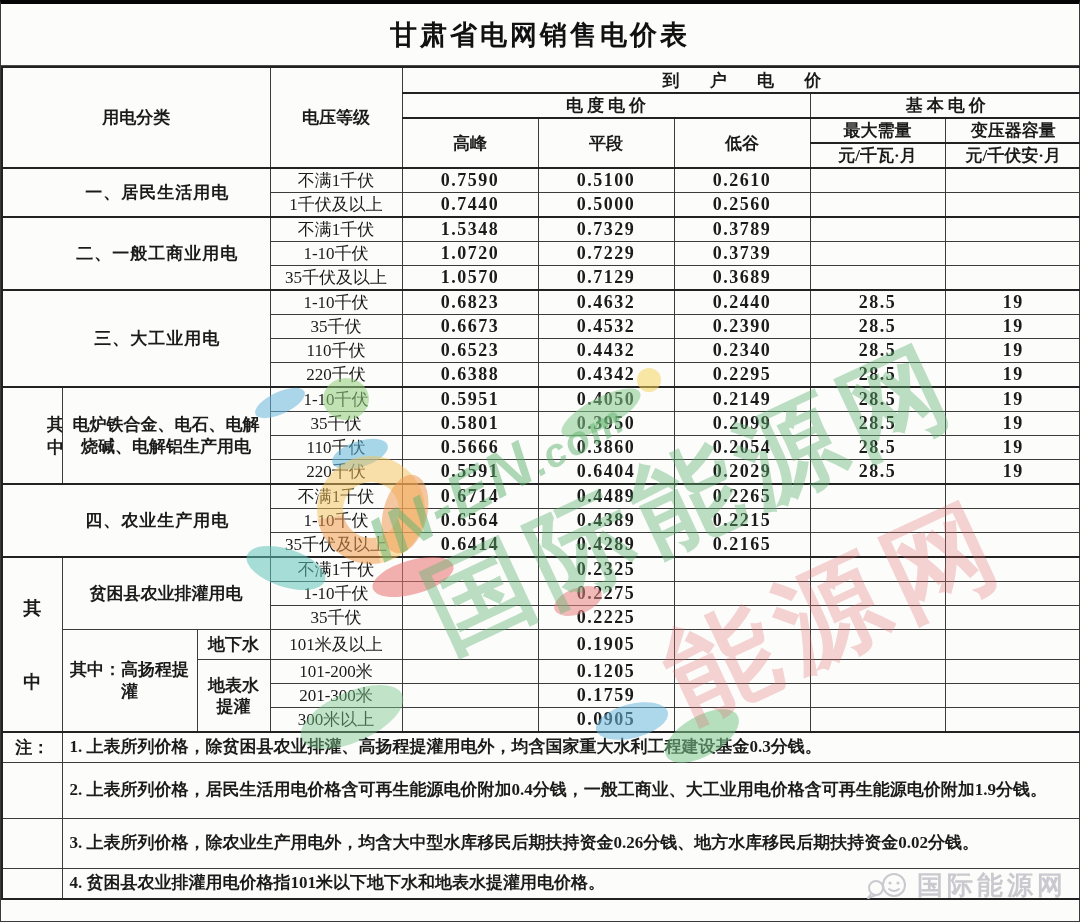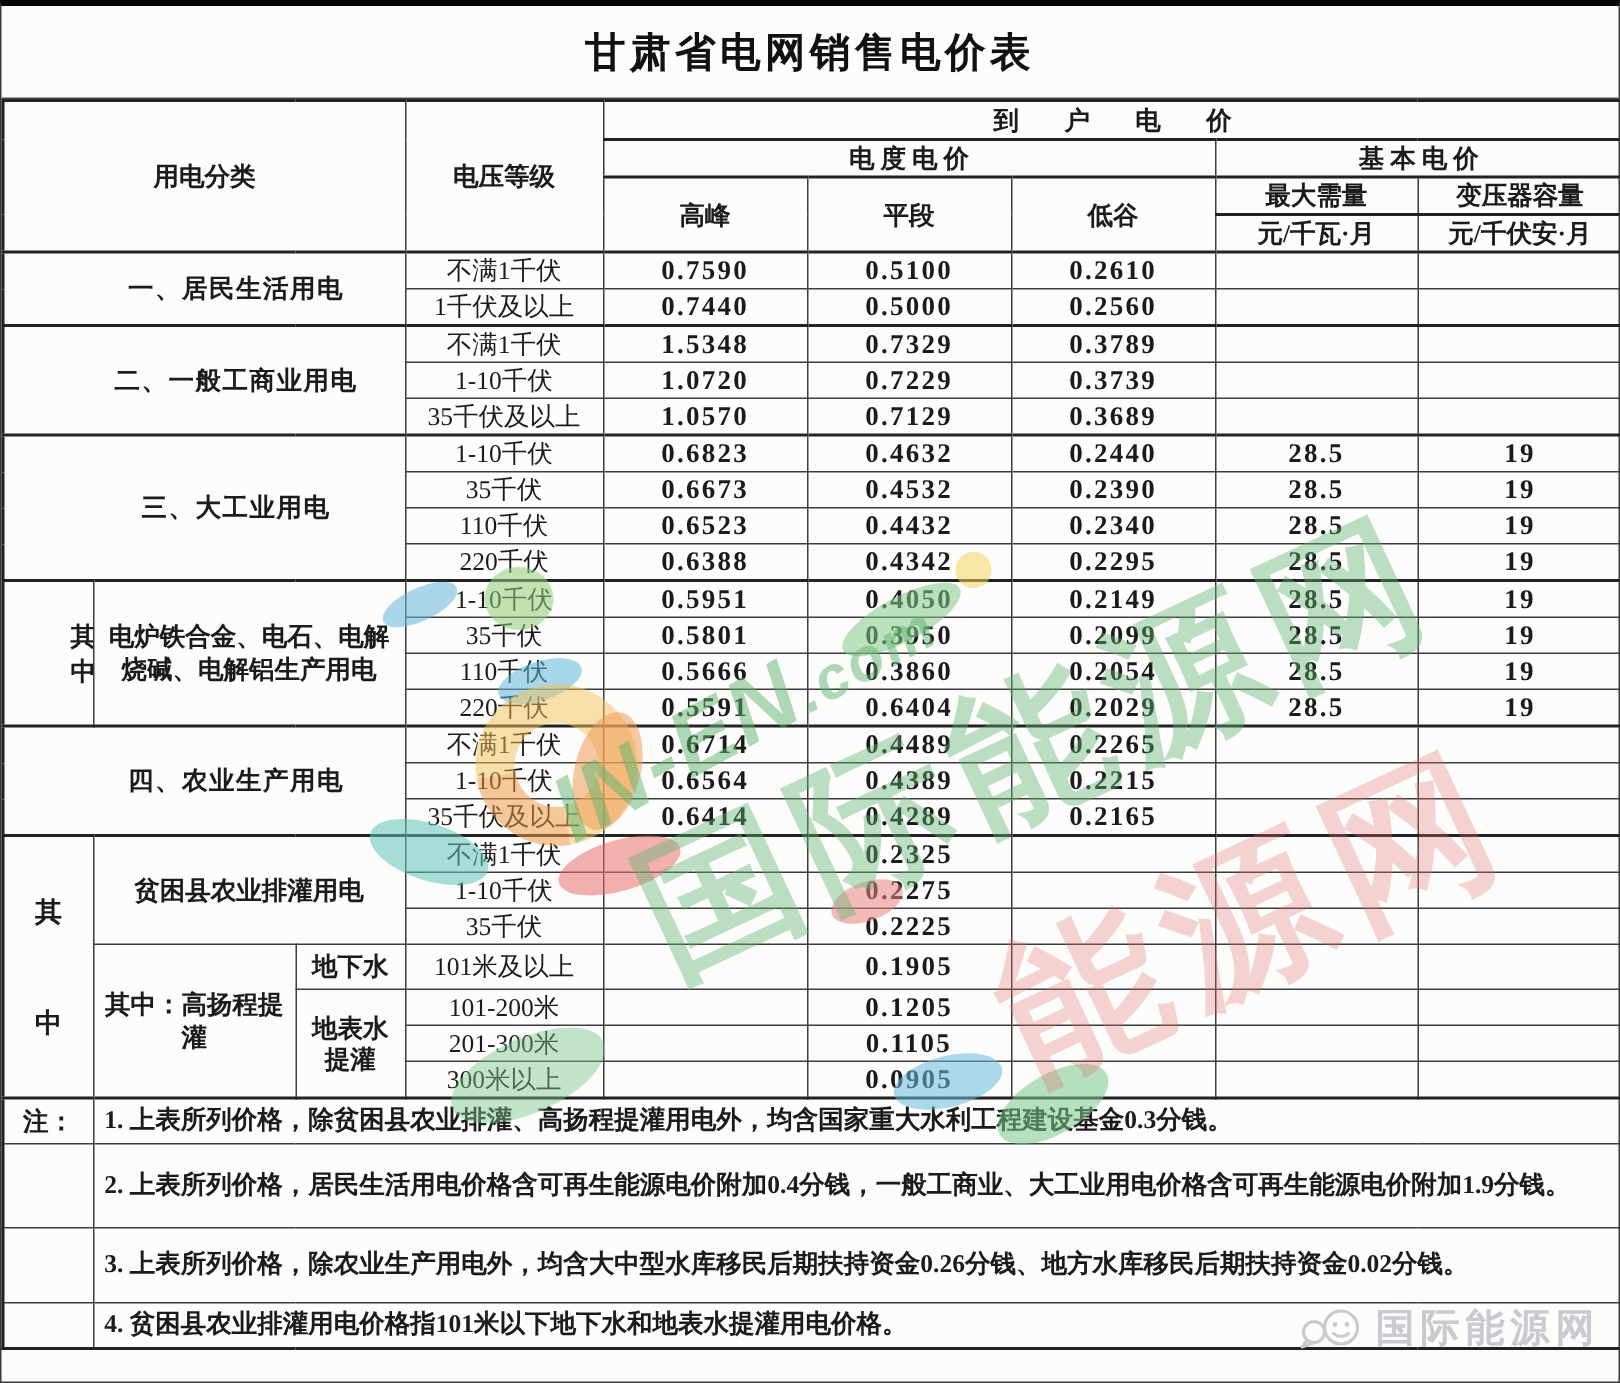--- a/index.html
+++ b/index.html
@@ -304,21 +304,21 @@
           <td class="volt">101-200米</td>
           <td></td>
           <td class="num">0.1205</td>
           <td></td>
           <td></td>
           <td></td>
         </tr>
         <tr class="">
           <td class="volt">201-300米</td>
           <td></td>
-          <td class="num">0.1105</td>
+          <td class="num">0.1759</td>
           <td></td>
           <td></td>
           <td></td>
         </tr>
         <tr class="">
           <td class="volt">300米以上</td>
           <td></td>
           <td class="num">0.0905</td>
           <td></td>
           <td></td>

